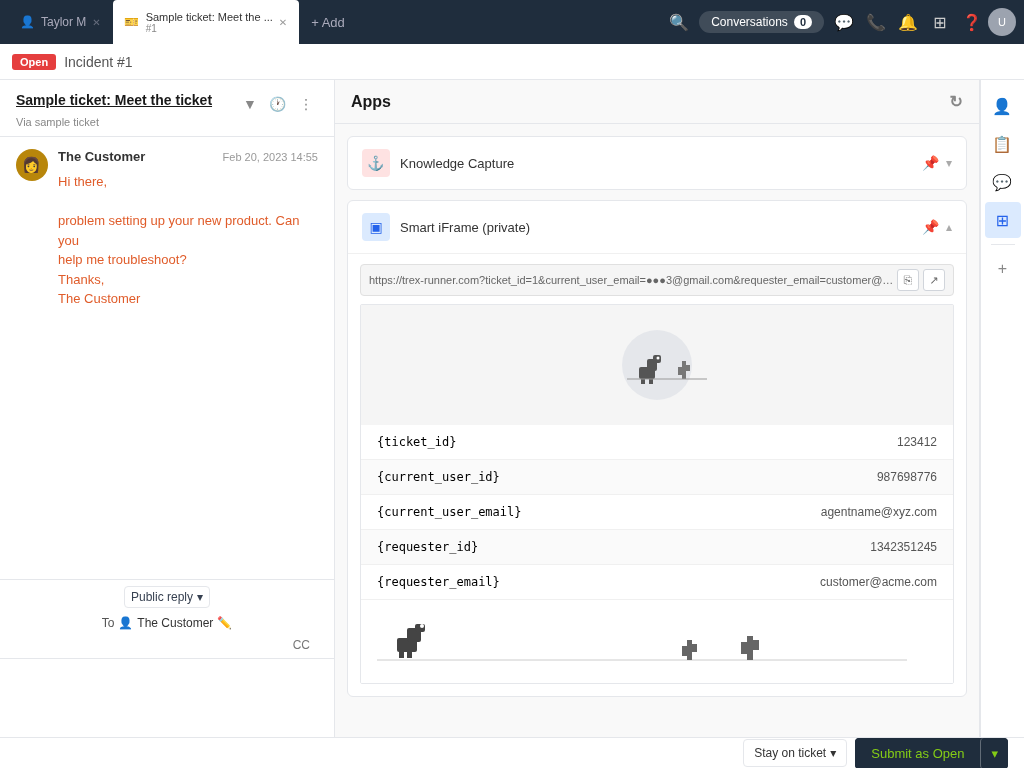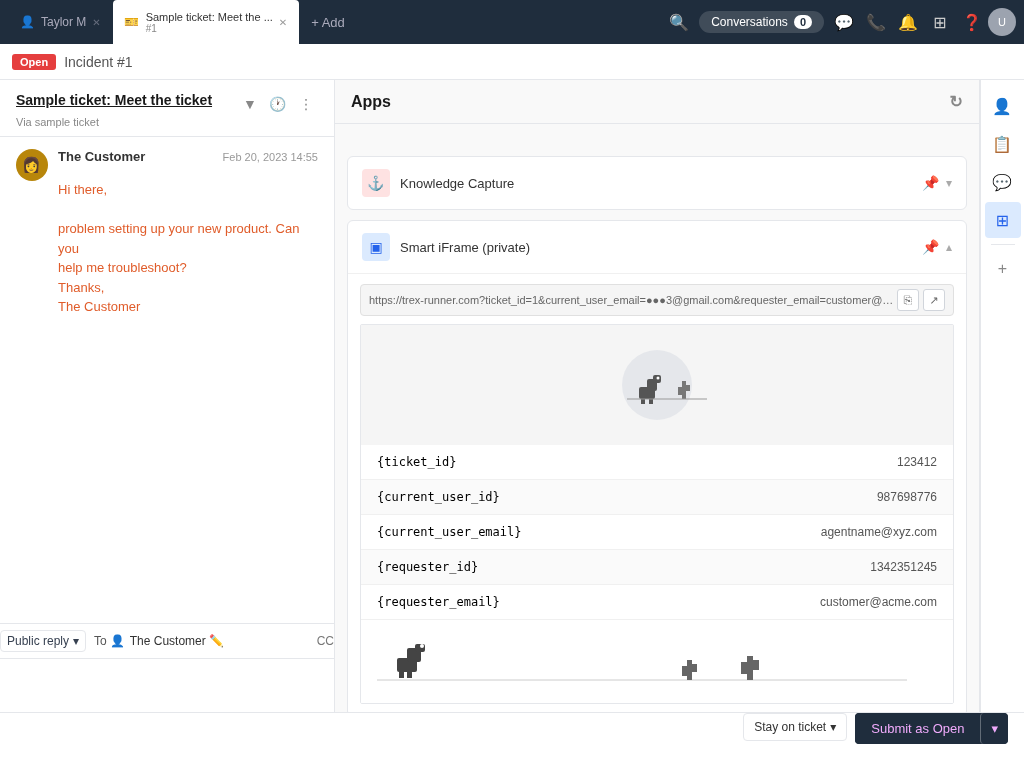--- a/index.html
+++ b/index.html
@@ -74,51 +74,51 @@
     .messages-area { flex: 1; overflow-y: auto; padding: 12px 16px; }
     .message-item { display: flex; gap: 10px; margin-bottom: 16px; }
     .msg-avatar-placeholder {
       width: 32px; height: 32px; border-radius: 50%; background: #c4b5a0;
       display: flex; align-items: center; justify-content: center; color: #fff; font-size: 13px;
     }
     .msg-content { flex: 1; }
     .msg-header { display: flex; justify-content: space-between; align-items: baseline; }
     .msg-sender { font-weight: 600; font-size: 13px; }
     .msg-time { font-size: 11px; color: #999; }
-    .msg-body { margin-top: 16px; font-size: 13px; line-height: 1.5; color: #e05c2a; }
+    .msg-body { margin-top: 8px; font-size: 13px; line-height: 1.5; color: #e05c2a; }
 
     
     .reply-area {
       border-top: 1px solid #e5e7eb;
       background: #fff;
     }
     .reply-toolbar {
-      display: flex; align-items: center; padding: 6px 0;
-      border-bottom: 1px solid #e5e7eb; gap: 8px;
+      display: flex; align-items: center; padding: 6px 24px;
+      border-bottom: 1px solid #e5e7eb; gap: 8px; flex-direction: column;
     }
     .reply-type-btn {
       display: flex; align-items: center; gap: 4px; font-size: 12px;
       color: #374151; cursor: pointer; padding: 3px 6px;
       border-radius: 4px; border: 1px solid #e5e7eb; background: #fff;
     }
     .reply-to { display: flex; align-items: center; gap: 4px; font-size: 12px; color: #555; flex: 1; }
     .reply-to-name { font-size: 12px; color: #333; font-weight: 500; }
     .cc-btn { font-size: 12px; color: #777; cursor: pointer; margin-left: auto; }
     .reply-editor { height: 80px; padding: 8px 12px; font-size: 13px; color: #999; overflow-y: auto; }
     .reply-format-bar {
       display: flex; align-items: center; gap: 8px; padding: 6px 12px;
       border-top: 1px solid #e5e7eb;
     }
     .format-icon { color: #666; cursor: pointer; font-size: 14px; }
     .collapse-btn { margin-left: auto; color: #888; cursor: pointer; }
 
     
     .right-panel {
       flex: 1; background: #f9f9f9; display: flex; flex-direction: column;
-      border-right: 1px solid #e5e7eb; overflow: hidden; position: relative; gap: 20px;
+      border-right: 1px solid #e5e7eb; overflow: hidden; position: relative;
     }
     .apps-header {
       padding: 12px 16px; font-size: 16px; font-weight: 600; color: #1a1a1a;
       background: #f9f9f9; border-bottom: 1px solid #e5e7eb;
       display: flex; align-items: center; justify-content: space-between;
     }
     .apps-scroll { flex: 1; overflow-y: auto; padding: 12px; }
     .app-card {
       background: #fff; border: 1px solid #e5e7eb; border-radius: 6px;
       margin-bottom: 10px; overflow: hidden;
@@ -172,31 +172,31 @@
     }
     .sidebar-icon-btn {
       width: 36px; height: 36px; display: flex; align-items: center; justify-content: center;
       cursor: pointer; color: #888; font-size: 16px; border-radius: 4px;
     }
     .sidebar-icon-btn.active { color: #2563eb; background: #dbeafe; }
     .sidebar-divider { width: 24px; height: 1px; background: #e5e7eb; margin: 4px 0; }
 
     
     .bottom-bar {
-      height: 56px; background: #fff; border-top: 1px solid #e5e7eb;
-      display: flex; align-items: flex-start; justify-content: flex-end;
+      height: 31px; background: #fff; border-top: 1px solid #e5e7eb;
+      display: flex; align-items: center; justify-content: flex-end;
       padding: 0 16px; gap: 8px;
       position: fixed; bottom: 0; right: 0; left: 0;
     }
     .stay-btn {
       font-size: 12px; color: #333; cursor: pointer; display: flex; align-items: center; gap: 4px;
       padding: 6px 10px; border: 1px solid #e5e7eb; border-radius: 4px; background: #fff;
     }
     .submit-btn {
-      background: #1f2d3d; color: #f0abfc; font-size: 13px; font-weight: 500;
+      background: #1f2d3d; color: #84cc16; font-size: 13px; font-weight: 500;
       padding: 8px 16px; border-radius: 4px; cursor: pointer; border: none;
       display: flex; align-items: center; gap: 0;
     }
     .submit-btn-main { padding: 8px 16px; }
     .submit-btn-arrow {
       padding: 8px 10px; border-left: 1px solid rgba(255,255,255,0.3);
       cursor: pointer;
     }
     .submit-group { display: flex; background: #1f2d3d; border-radius: 4px; overflow: hidden; }
 

